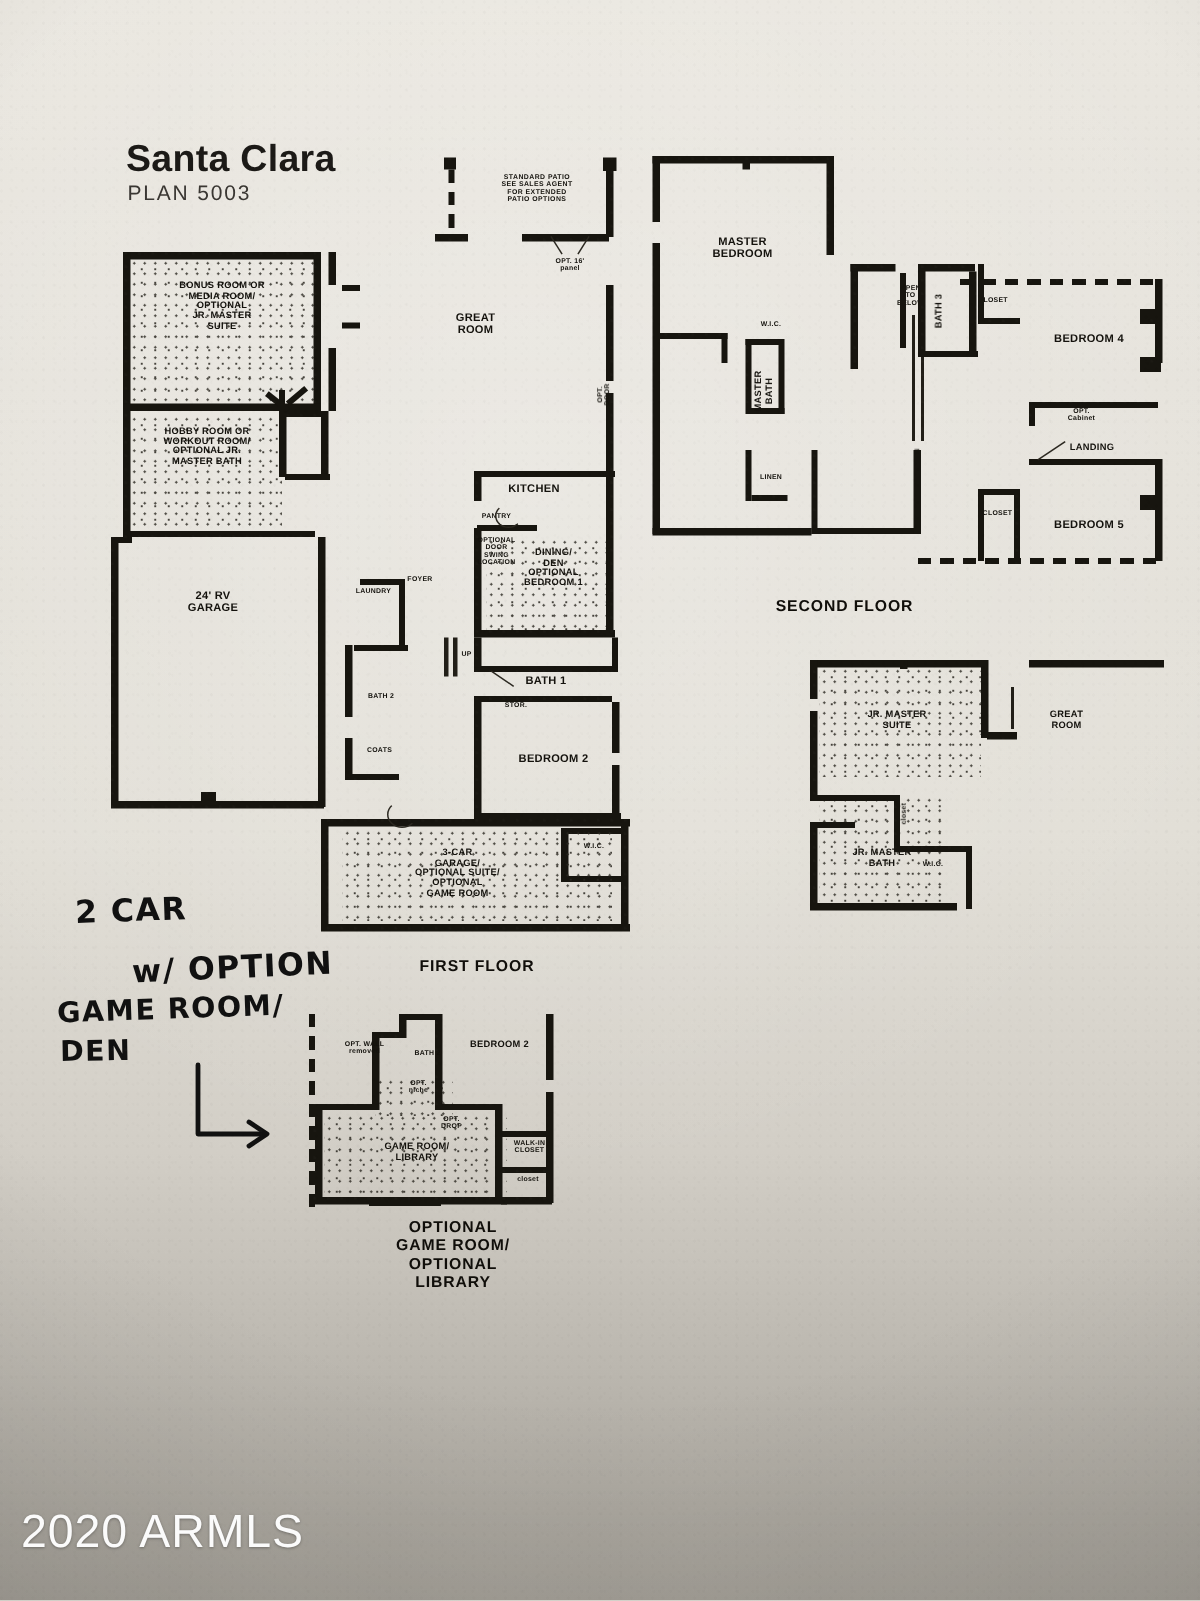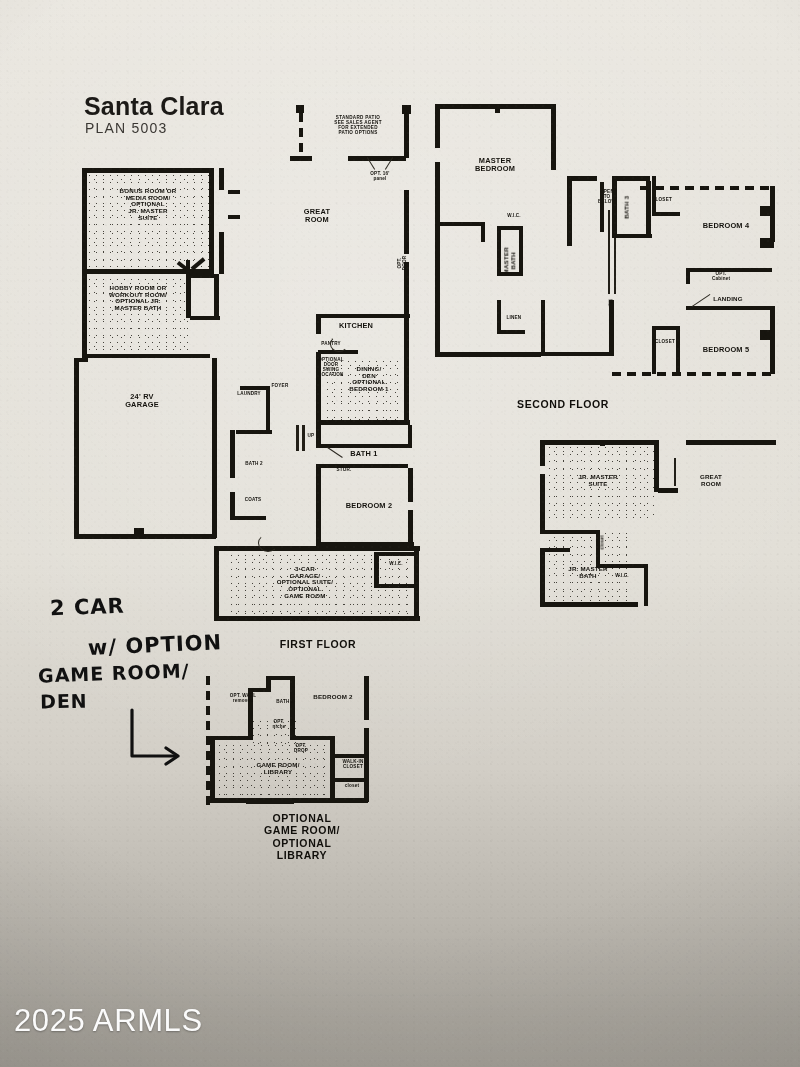--- a/index.html
+++ b/index.html
@@ -401,13 +401,13 @@
   <div class="hand hw4">DEN</div>
   <svg class="hw-arrow" viewBox="0 0 58 58">
     <path d="M4 2 L4 48 L48 48" fill="none" stroke="#111" stroke-width="3.2" stroke-linecap="round" stroke-linejoin="round"></path>
     <path d="M38 40 L50 48 L38 56" fill="none" stroke="#111" stroke-width="3.2" stroke-linecap="round" stroke-linejoin="round"></path>
   </svg>
 </div>
 
 <div id="grain"></div>
 <div id="vignette"></div>
 
-<div class="watermark">2025 ARMLS</div>
+<div class="watermark">2020 ARMLS</div>
 
 </body></html>

